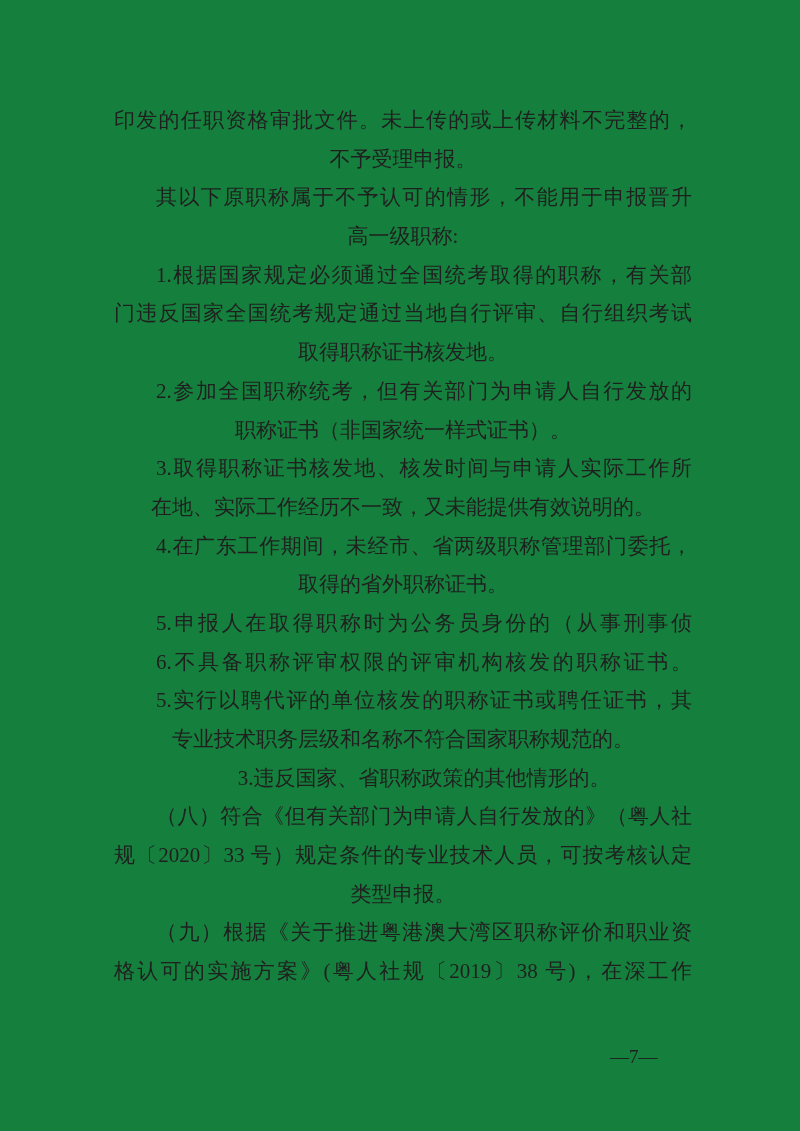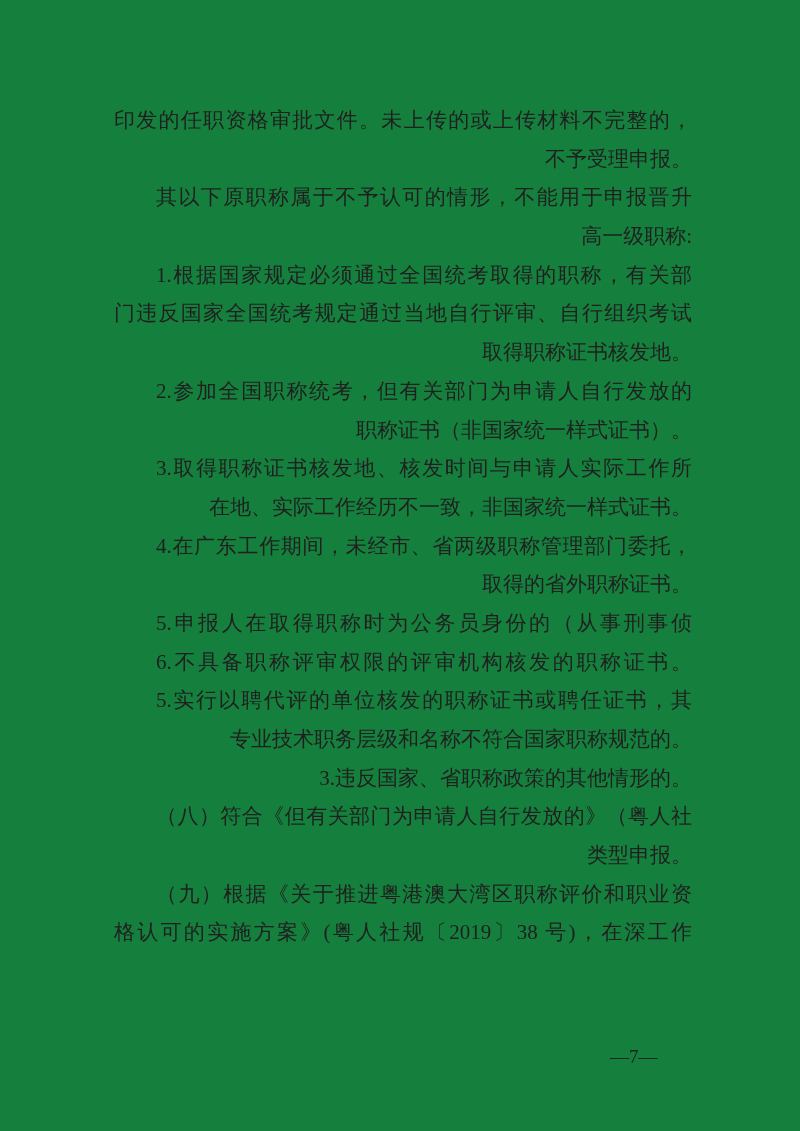--- a/index.html
+++ b/index.html
@@ -20,21 +20,21 @@
     position: absolute;
     left: 114px;
     top: 101px;
     width: 578px;
   }
   .line {
     height: 38.7px;
     line-height: 38.7px;
     font-size: 21px;
     white-space: nowrap;
-    text-align: right;
+    text-align: center;
   }
   .line.j {
     white-space: normal;
     text-align: justify;
     text-align-last: justify;
   }
   .line.in {
     padding-left: 42px;
   }
   .line.in.j {
@@ -58,27 +58,28 @@
       <div class="line j">印发的任职资格审批文件。未上传的或上传材料不完整的，</div>
       <div class="line">不予受理申报。</div>
       <div class="line in j">其以下原职称属于不予认可的情形，不能用于申报晋升</div>
       <div class="line">高一级职称:</div>
       <div class="line in j">1.根据国家规定必须通过全国统考取得的职称，有关部</div>
       <div class="line j">门违反国家全国统考规定通过当地自行评审、自行组织考试</div>
       <div class="line">取得职称证书核发地。</div>
       <div class="line in j">2.参加全国职称统考，但有关部门为申请人自行发放的</div>
       <div class="line">职称证书（非国家统一样式证书）。</div>
       <div class="line in j">3.取得职称证书核发地、核发时间与申请人实际工作所</div>
-      <div class="line">在地、实际工作经历不一致，非国家统一样式证书。</div>
+      <div class="line">在地、实际工作经历不一致，又未能提供有效说明的。</div>
       <div class="line in j">4.在广东工作期间，未经市、省两级职称管理部门委托，</div>
       <div class="line">取得的省外职称证书。</div>
       <div class="line in j">5.申报人在取得职称时为公务员身份的（从事刑事侦</div>
       <div class="line in j">6.不具备职称评审权限的评审机构核发的职称证书。</div>
       <div class="line in j">5.实行以聘代评的单位核发的职称证书或聘任证书，其</div>
       <div class="line">专业技术职务层级和名称不符合国家职称规范的。</div>
       <div class="line in">3.违反国家、省职称政策的其他情形的。</div>
       <div class="line in j">（八）符合《但有关部门为申请人自行发放的》（粤人社</div>
+      <div class="line j">规〔2020〕33 号）规定条件的专业技术人员，可按考核认定</div>
       <div class="line">类型申报。</div>
       <div class="line in j">（九）根据《关于推进粤港澳大湾区职称评价和职业资</div>
       <div class="line j">格认可的实施方案》(粤人社规〔2019〕38 号)，在深工作</div>
     </div>
   <div class="page-number">—7—</div>
 </div>
 
 </body></html>

